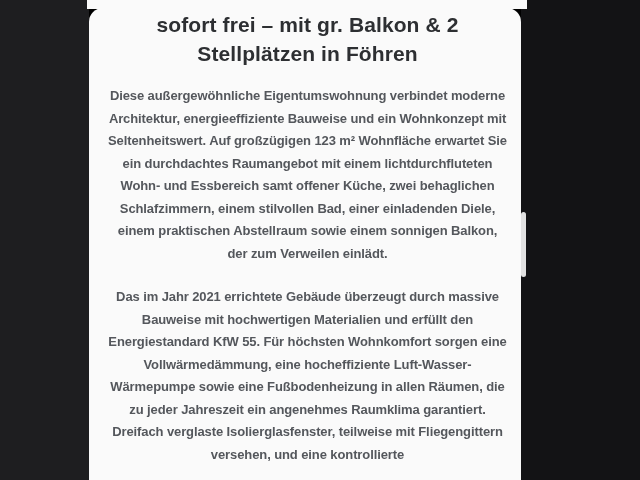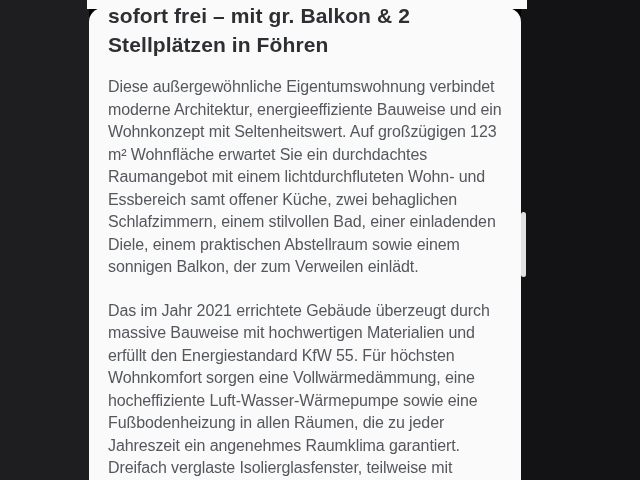--- a/index.html
+++ b/index.html
@@ -30,34 +30,35 @@
   
   .card {
     position: absolute; left: 89px; top: 8px; width: 432px; height: 472px;
     background: var(--card-background);
     border-radius: 14px 14px 0 0;
     z-index: 2;
   }
   .content {
     position: absolute; left: 89px; top: 0; width: 432px; height: 480px;
     z-index: 3; overflow: hidden;
-    padding: 1px 14px 0 19px;
+    padding: 10px 14px 0 19px;
+    text-align: center;
   }
   .content h1 {
     font-size: 21px;
     line-height: 29px;
     font-weight: 700;
     color: var(--title-text);
     letter-spacing: 0.1px;
     margin: 0 0 17px 0;
   }
   .content p {
-    font-size: 16px;
+    font-size: 13px;
     line-height: 22.5px;
-    font-weight: 400;
+    font-weight: 700;
     color: var(--body-text);
     letter-spacing: -0.1px;
     margin: 0 0 21px 0;
   }
   .scroll-thumb {
     position: absolute; left: 521px; top: 212px; width: 5px; height: 65px;
     background: var(--scrollbar-thumb);
     border-radius: 3px;
     z-index: 4;
   }

